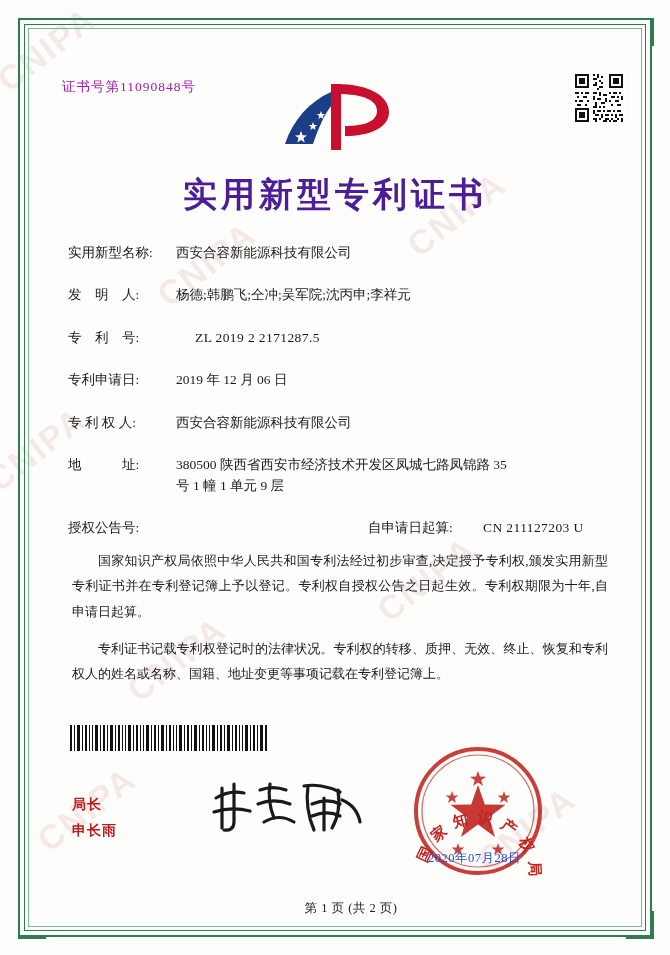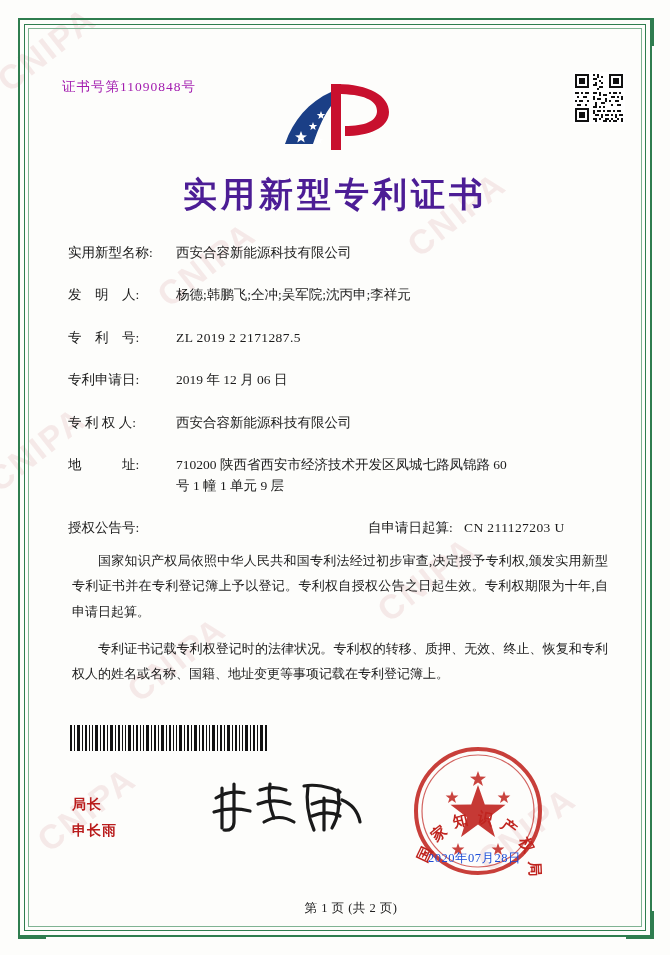--- a/index.html
+++ b/index.html
@@ -133,20 +133,21 @@
     flex: 0 0 108px;
     letter-spacing: 0px;
     white-space: nowrap;
   }
   .field-value {
     flex: 1 1 auto;
     font-family: "Liberation Serif", "DejaVu Serif", serif;
   }
   .field-value.mono-ish {
     letter-spacing: 0.4px;
+    margin-left: 19px;
   }
   .addr-line2 { display: block; }
 
   .grant-row {
     display: flex;
     align-items: flex-start;
     margin-bottom: 20px;
     line-height: 1.55;
   }
   .grant-left { flex: 0 0 300px; display: flex; }
@@ -372,21 +373,21 @@
     </div>
 
     <div class="field-row">
       <div class="field-label">专 利 权 人:</div>
       <div class="field-value">西安合容新能源科技有限公司</div>
     </div>
 
     <div class="field-row">
       <div class="field-label">地　　　址:</div>
       <div class="field-value">
-        <span>710200 陕西省西安市经济技术开发区凤城七路凤锦路 60</span>
+        <span>380500 陕西省西安市经济技术开发区凤城七路凤锦路 35</span>
         <span class="addr-line2">号 1 幢 1 单元 9 层</span>
       </div>
     </div>
 
     <div class="grant-row">
       <div class="grant-left">
         <div class="field-label">授权公告号:</div>
       </div>
       <div class="grant-right">
         <div class="field-label">自申请日起算:</div>

